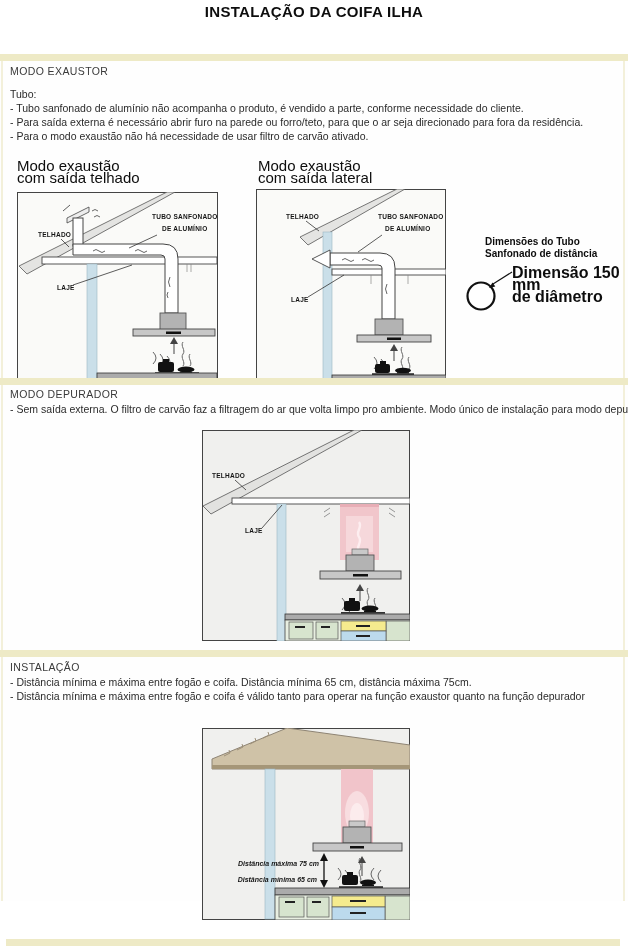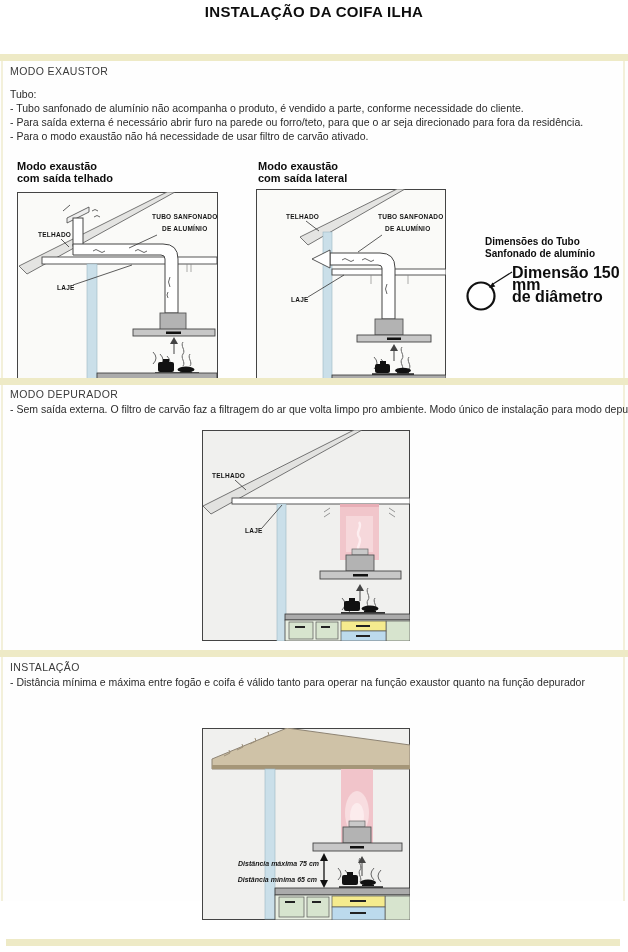--- a/index.html
+++ b/index.html
@@ -7,21 +7,21 @@
         font-family:"Liberation Sans",sans-serif;color:#222;overflow:hidden;}
   .page-title{position:absolute;top:3px;left:0;width:628px;text-align:center;
         font-size:15px;font-weight:bold;color:#0d0d0d;letter-spacing:.3px;}
   .section{position:absolute;left:0;width:628px;background:#fefefe;}
   .sec-bar{position:absolute;top:0;left:0;width:628px;height:7px;background:#eeeac6;}
   .side-border{position:absolute;top:7px;bottom:0;width:2px;background:#f3f0da;}
   .side-border.l{left:1px;} .side-border.r{right:3px;}
   .sec-heading{position:absolute;left:10px;font-size:10.5px;color:#3a3a3a;letter-spacing:.4px;}
   .note-block{position:absolute;left:10px;font-size:10.5px;line-height:14px;color:#2b2b2b;}
   .bullet{white-space:nowrap;}
-  .diag-title{position:absolute;font-size:11px;font-weight:bold;line-height:12px;color:#0d0d0d;}
+  .diag-title{position:absolute;font-size:15px;font-weight:normal;line-height:12px;color:#0d0d0d;}
   .diag{position:absolute;}
   .dims-heading{position:absolute;left:485px;font-size:10px;font-weight:bold;line-height:12px;color:#0d0d0d;}
   .dims-value{position:absolute;left:512px;font-size:16px;font-weight:bold;line-height:12px;color:#0d0d0d;}
   .bottom-bar{position:absolute;left:6px;width:614px;height:7px;background:#eeeac6;}
   svg .dlabel{font:bold 6.5px "Liberation Sans",sans-serif;fill:#151515;letter-spacing:.25px;}
   svg .dist-label{font:italic bold 7px "Liberation Sans",sans-serif;fill:#151515;}
   svg .leader{stroke:#333;stroke-width:.8;fill:none;}
   svg .duct{fill:#fff;stroke:#444;stroke-width:1;}
   svg .squig{stroke:#555;stroke-width:.9;fill:none;}
   svg .steam{stroke:#666;stroke-width:1;fill:none;}
@@ -160,21 +160,21 @@
       <path d="M50,32 L63,42" class="leader"></path>
       <text x="122" y="30" class="dlabel">TUBO SANFONADO</text>
       <text x="129" y="42" class="dlabel">DE ALUMÍNIO</text>
       <path d="M126,46 L102,63" class="leader"></path>
       <text x="35" y="113" class="dlabel">LAJE</text>
       <path d="M52,108 L88,86" class="leader"></path>
     </svg>
 
     <div class="dims-heading" style="top:182px;">
       <div>Dimensões do Tubo</div>
-      <div>Sanfonado de alumínio</div>
+      <div>Sanfonado de distância</div>
     </div>
     <svg class="diag" style="left:462px;top:212px;" width="56" height="52" viewBox="0 0 56 52">
       <circle cx="19" cy="30" r="13.5" fill="#fff" stroke="#111" stroke-width="2.2"></circle>
       <line x1="50" y1="6" x2="31" y2="18" stroke="#111" stroke-width="1.1"></line>
       <polygon points="27,22 33.3,20.6 30.5,16.5" fill="#111"></polygon>
     </svg>
     <div class="dims-value" style="top:213px;">
       <div>Dimensão 150 mm</div>
       <div>de diâmetro</div>
     </div>
@@ -239,20 +239,21 @@
       <path d="M60,98 L80,75" class="leader"></path>
     </svg>
   </div>
 
   <div class="section" style="top:650px;height:251px;">
     <div class="sec-bar"></div>
     <div class="side-border l"></div>
     <div class="side-border r"></div>
     <div class="sec-heading" style="top:11px;">INSTALAÇÃO</div>
     <div class="note-block" style="top:25px;">
+      <div class="bullet">- Distância mínima e máxima entre fogão e coifa. Distância mínima 65 cm, distância máxima 75cm.</div>
       <div class="bullet">- Distância mínima e máxima entre fogão e coifa é válido tanto para operar na função exaustor quanto na função depurador</div>
     </div>
 
     <svg class="diag" style="left:202px;top:78px;" width="208" height="192" viewBox="0 0 208 192">
       <rect x="0.5" y="0.5" width="207" height="191" fill="#f0f0ee" stroke="#444"></rect>
       <g>
         <path d="M85,0 L208,17 L208,41 L10,41 L10,31 Z" fill="#cfc2a7" stroke="#8e8474" stroke-width="1"></path>
         <rect x="10" y="37" width="198" height="4" fill="#a59678"></rect>
         <path d="M22,28 l6,-3 l-1,-3 M35,22 l6,-3 l-1,-3 M48,16 l6,-3 l-1,-3 M61,10 l6,-3 l-1,-3" stroke="#9c8f79" stroke-width="1" fill="none"></path>
       </g>

